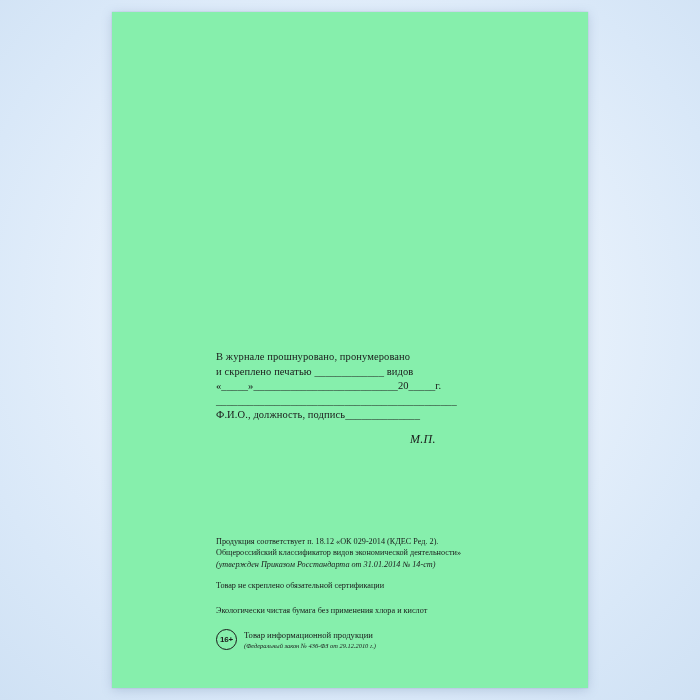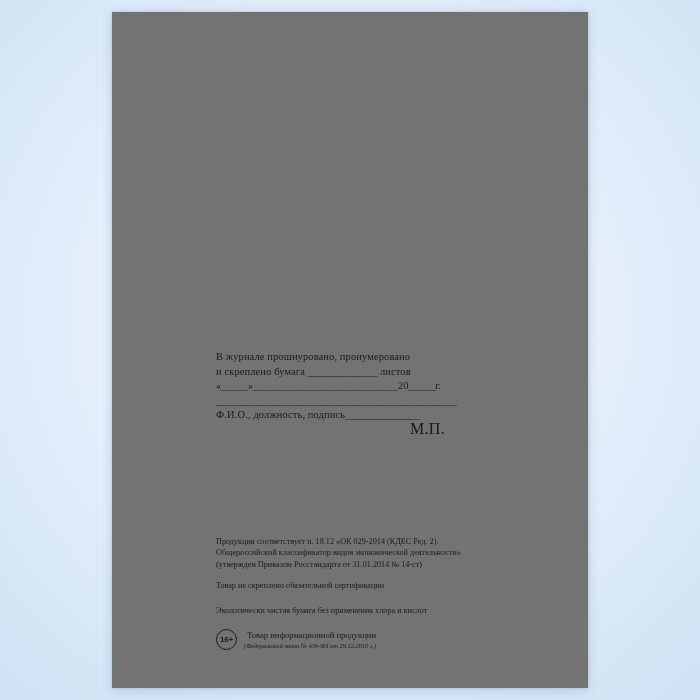--- a/index.html
+++ b/index.html
@@ -21,21 +21,21 @@
     background:
       radial-gradient(circle at 50% 45%, #f2f8ff 0%, #e6f0fb 45%, #d9e8f8 75%, #cfe1f4 100%);
   }
 
   .page-sheet {
     position: absolute;
     left: 112px;
     top: 12px;
     width: 476px;
     height: 676px;
-    background: #737373;
+    background: #86efac;
     box-shadow: 0 2px 10px rgba(90,120,160,0.28), 0 0 1px rgba(80,110,150,0.4);
   }
 
   .doc-body {
     position: absolute;
     left: 0;
     top: 0;
     width: 476px;
     height: 676px;
   }
@@ -50,56 +50,56 @@
     font-size: 10.5px;
     line-height: 14.6px;
   }
   .cert-line {
     white-space: nowrap;
     letter-spacing: 0.1px;
   }
   .mp-line {
     position: absolute;
     left: 298px;
-    top: 408px;
-    font-size: 16px;
+    top: 420px;
+    font-size: 12px;
     color: #1a1a1a;
     letter-spacing: 0.3px;
+    font-style: italic;
   }
 
   
   .legal-block {
     position: absolute;
     left: 104px;
     top: 524px;
     width: 340px;
     color: #1a1a1a;
   }
   .legal-para {
     font-size: 8.2px;
     line-height: 11.4px;
     margin-bottom: 10px;
     white-space: nowrap;
   }
   .legal-para.tight { margin-bottom: 0; }
-  .legal-italic { }
+  .legal-italic { font-style: italic; }
 
   .legal-single {
     font-size: 8.2px;
     line-height: 11.4px;
     margin-bottom: 13px;
     white-space: nowrap;
   }
 
   .age-row {
     position: relative;
     display: flex;
     align-items: flex-start;
     margin-top: 4px;
-    text-align: right;
   }
   .age-badge {
     width: 19px;
     height: 19px;
     border: 1.1px solid #1a1a1a;
     border-radius: 50%;
     font-size: 8px;
     font-family: "Liberation Sans", sans-serif;
     font-weight: bold;
     display: flex;
@@ -129,21 +129,21 @@
 </head>
 <body>
 
 <div class="backdrop"></div>
 
 <div class="page-sheet">
   <div class="doc-body">
 
     <div class="cert-block">
       <div class="cert-line">В журнале прошнуровано, пронумеровано</div>
-      <div class="cert-line">и скреплено бумага _____________ листов</div>
+      <div class="cert-line">и скреплено печатью _____________ видов</div>
       <div class="cert-line">«_____»___________________________20_____г.</div>
       <div class="cert-line">_____________________________________________</div>
       <div class="cert-line">Ф.И.О., должность, подпись______________</div>
     </div>
 
     <div class="mp-line">М.П.</div>
 
     <div class="legal-block">
       <div class="legal-para tight">Продукция соответствует п. 18.12 «ОК 029-2014 (КДЕС Ред. 2).</div>
       <div class="legal-para tight">Общероссийский классификатор видов экономической деятельности»</div>

